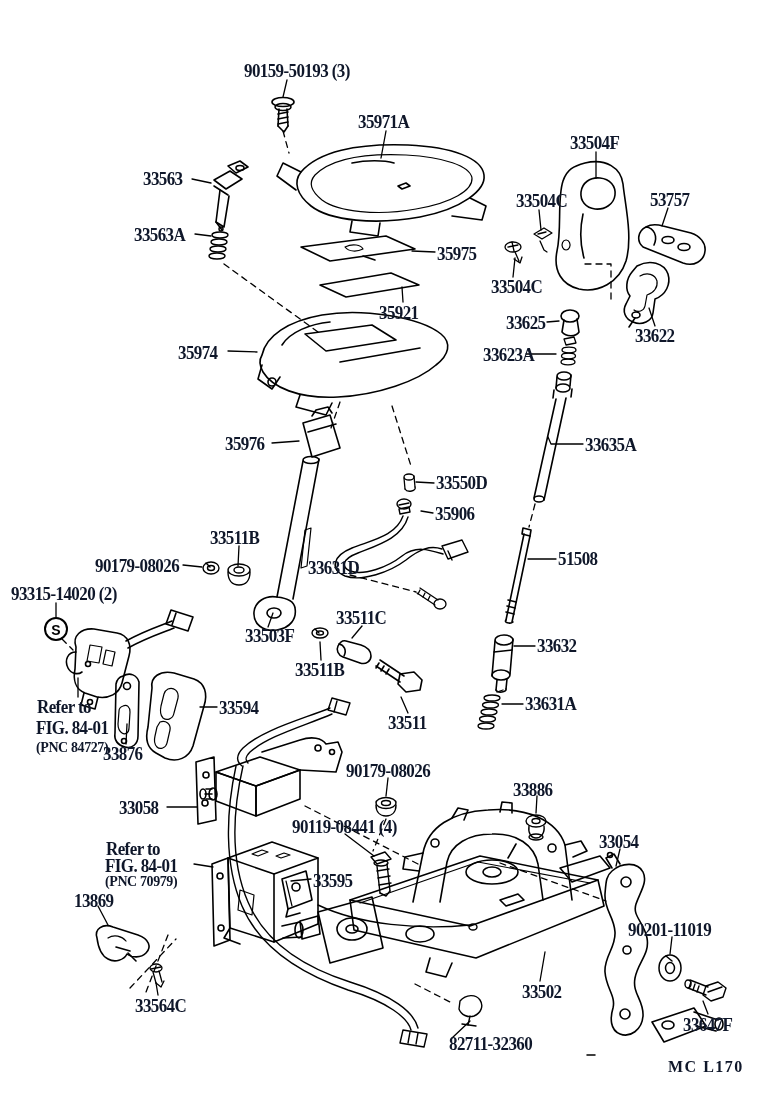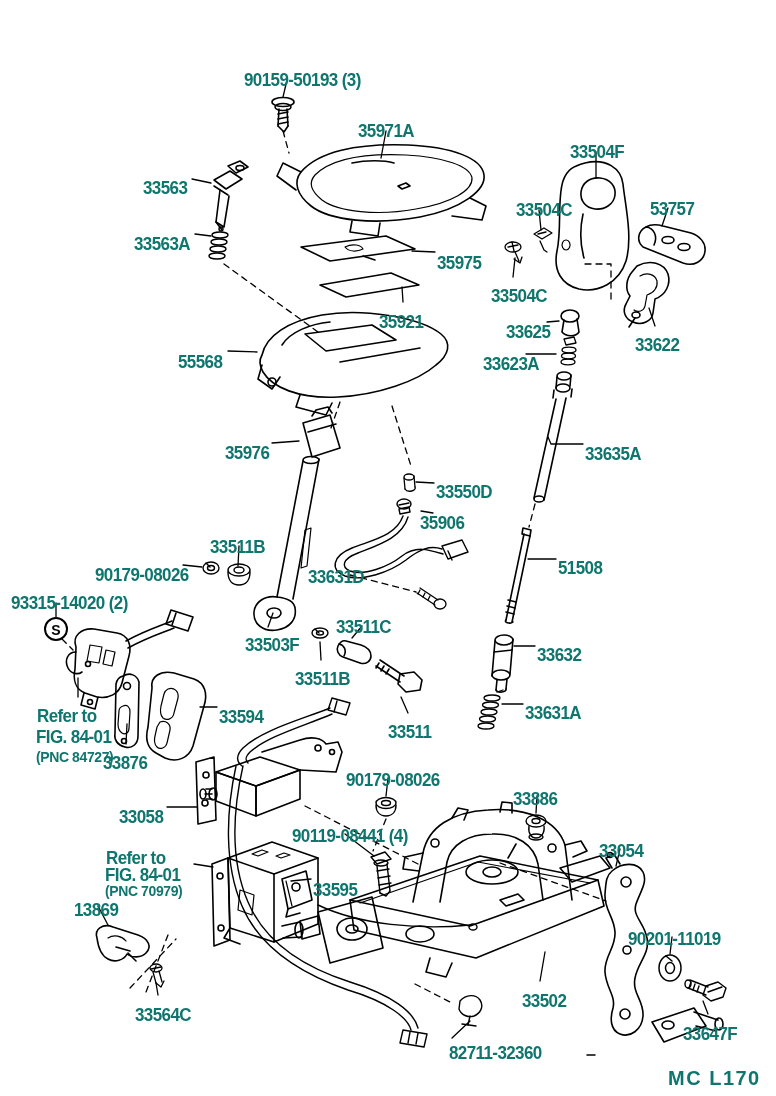--- a/index.html
+++ b/index.html
@@ -7,34 +7,33 @@
     position:relative;
     width:776px;height:1096px;
     margin:0 auto;
     background:#ffffff;
     overflow:hidden;
     font-family:"Liberation Sans",sans-serif;
   }
   #art{position:absolute;left:0;top:0;}
   .pn{
     position:absolute;
-    font-family:Liberation Sans, sans-serif;
+    font-family:Liberation Serif, serif;
     font-weight:700;
     font-size:17px;
     line-height:1;
     letter-spacing:-0.6px;
-    color:#0f766e;
+    color:#0f172a;
     white-space:nowrap;
     transform:scaleY(1.05);
     transform-origin:left top;
-    margin-top:9px;
   }
   .pn-note{font-size:17px;}
   .pn-pnc{font-size:14px;letter-spacing:-0.4px;}
-  .pn-footer{font-size:20px;letter-spacing:1.5px;}
+  .pn-footer{font-size:16px;letter-spacing:1.5px;}
 </style>
 </head>
 <body>
 
 <div id="stage">
 
   <svg id="art" width="776" height="1096" viewBox="0 0 776 1096" fill="none" stroke="#000" stroke-width="1.6" stroke-linecap="round" stroke-linejoin="round">
 
     <g stroke-width="1.3">
       <path d="M287,80 L283,97"></path>
@@ -479,32 +478,32 @@
 
     <path d="M587,1055 h8" stroke-width="1.5"></path>
   </svg>
 
   <div class="pn" style="left:244px;top:62px">90159-50193 (3)</div>
   <div class="pn" style="left:358px;top:113px">35971A</div>
   <div class="pn" style="left:143px;top:170px">33563</div>
   <div class="pn" style="left:134px;top:226px">33563A</div>
   <div class="pn" style="left:437px;top:245px">35975</div>
   <div class="pn" style="left:379px;top:304px">35921</div>
-  <div class="pn" style="left:178px;top:344px">55568</div>
+  <div class="pn" style="left:178px;top:344px">35974</div>
   <div class="pn" style="left:570px;top:134px">33504F</div>
   <div class="pn" style="left:516px;top:192px">33504C</div>
   <div class="pn" style="left:650px;top:191px">53757</div>
   <div class="pn" style="left:491px;top:278px">33504C</div>
   <div class="pn" style="left:506px;top:314px">33625</div>
   <div class="pn" style="left:635px;top:327px">33622</div>
   <div class="pn" style="left:483px;top:346px">33623A</div>
   <div class="pn" style="left:585px;top:436px">33635A</div>
   <div class="pn" style="left:225px;top:435px">35976</div>
   <div class="pn" style="left:436px;top:474px">33550D</div>
-  <div class="pn" style="left:420px;top:505px">35906</div>
+  <div class="pn" style="left:435px;top:505px">35906</div>
   <div class="pn" style="left:210px;top:529px">33511B</div>
   <div class="pn" style="left:95px;top:557px">90179-08026</div>
   <div class="pn" style="left:11px;top:585px">93315-14020 (2)</div>
   <div class="pn" style="left:308px;top:559px">33631D</div>
   <div class="pn" style="left:245px;top:627px">33503F</div>
   <div class="pn" style="left:336px;top:609px">33511C</div>
   <div class="pn" style="left:295px;top:661px">33511B</div>
   <div class="pn" style="left:558px;top:550px">51508</div>
   <div class="pn" style="left:537px;top:637px">33632</div>
   <div class="pn" style="left:525px;top:695px">33631A</div>

